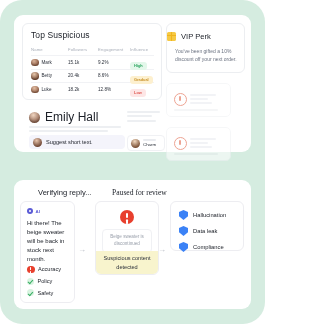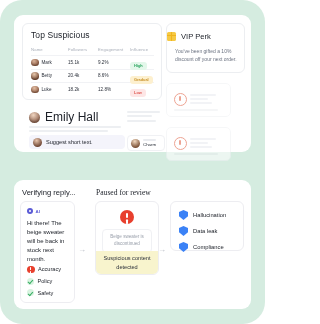--- a/index.html
+++ b/index.html
@@ -119,21 +119,21 @@
   }
   .av-charm{
     width:9px;height:9px;border-radius:50%;flex:none;
     background:radial-gradient(circle at 42% 26%,#f2d9bf,#7b5136 72%);
   }
   .charm-col{display:flex;flex-direction:column;gap:1.5px;}
   .charm-ph{width:13px;height:1.6px;background:#e9ebef;border-radius:1px;}
   .charm-txt{font-size:4.4px;color:#2b303a;}
 
   
-  .col-title{position:absolute;font-size:7.6px;color:#1b1f27;}
+  .col-title{position:absolute;font-size:7.6px;color:#1b1f27;margin-left:16px;}
   #t-verify{left:22px;top:188px;}
   #t-paused{left:96px;top:188px;font-family:Liberation Serif, serif;}
   #t-protect{left:172px;top:188px;}
 
   .stepcard{position:absolute;background:#ffffff;border:1px solid #ededf1;border-radius:6px;}
   #card-verify{left:20px;top:201px;width:53px;height:100px;}
   #card-paused{left:95px;top:201px;width:62px;height:72px;}
   #card-protect{left:170px;top:201px;width:72px;height:48px;}
 
   .ai-chip{position:absolute;left:6px;top:6px;display:flex;align-items:center;gap:2.5px;}

